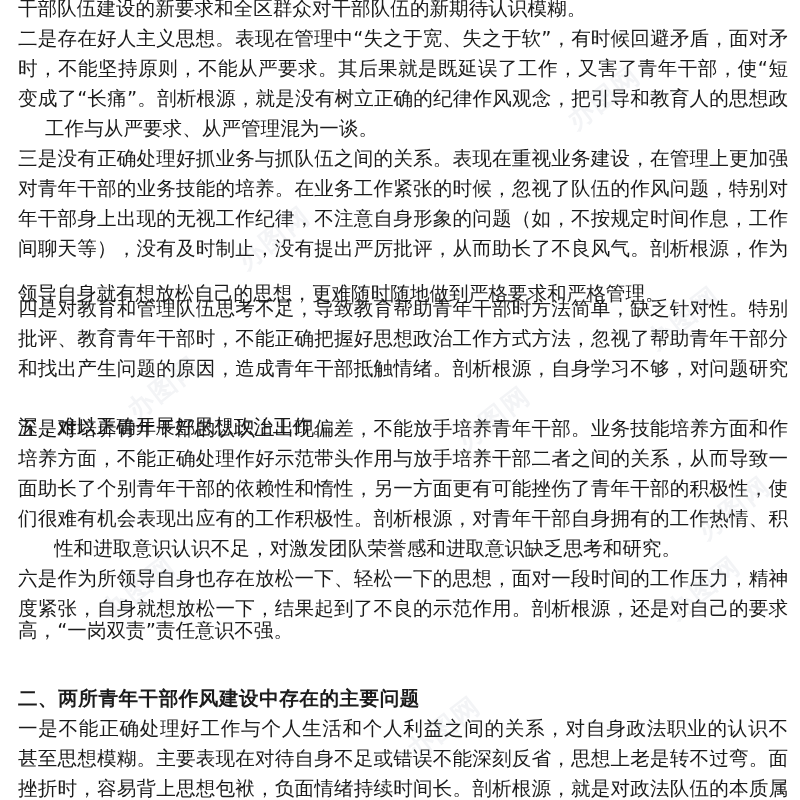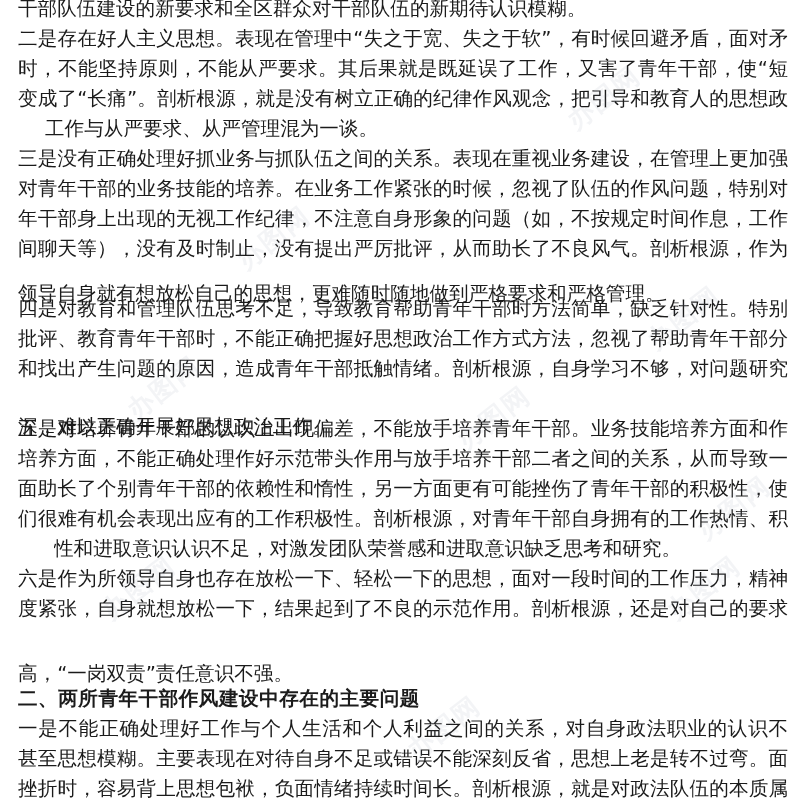--- a/index.html
+++ b/index.html
@@ -113,21 +113,21 @@
       <div class="line justify" style="top: 324px;">批评、教育青年干部时，不能正确把握好思想政治工作方式方法，忽视了帮助青年干部分析</div>
       <div class="line justify" style="top: 354px;">和找出产生问题的原因，造成青年干部抵触情绪。剖析根源，自身学习不够，对问题研究不</div>
       <div class="line justify last" style="top: 384px; margin-top: 28px;">深，难以正确开展好思想政治工作。</div>
       <div class="line justify" style="top: 414px;">五是对培养青年干部的认识上出现偏差，不能放手培养青年干部。业务技能培养方面和作风</div>
       <div class="line justify" style="top: 444px;">培养方面，不能正确处理作好示范带头作用与放手培养干部二者之间的关系，从而导致一方</div>
       <div class="line justify" style="top: 474px;">面助长了个别青年干部的依赖性和惰性，另一方面更有可能挫伤了青年干部的积极性，使他</div>
       <div class="line justify" style="top: 504px;">们很难有机会表现出应有的工作积极性。剖析根源，对青年干部自身拥有的工作热情、积极</div>
       <div class="line justify last" style="top: 534px; margin-left: 36px;">性和进取意识认识不足，对激发团队荣誉感和进取意识缺乏思考和研究。</div>
       <div class="line justify" style="top: 564px;">六是作为所领导自身也存在放松一下、轻松一下的思想，面对一段时间的工作压力，精神高</div>
       <div class="line justify" style="top: 594px;">度紧张，自身就想放松一下，结果起到了不良的示范作用。剖析根源，还是对自己的要求不</div>
-      <div class="line justify last" style="top: 659px; text-align: center;">高，“一岗双责”责任意识不强。</div>
+      <div class="line justify last" style="top: 616px; text-align: center;">高，“一岗双责”责任意识不强。</div>
       <div class="line justify last" style="top: 654px;"></div>
       <div class="line heading" style="top: 684px;">二、两所青年干部作风建设中存在的主要问题</div>
       <div class="line justify" style="top: 714px;">一是不能正确处理好工作与个人生活和个人利益之间的关系，对自身政法职业的认识不足，</div>
       <div class="line justify" style="top: 744px;">甚至思想模糊。主要表现在对待自身不足或错误不能深刻反省，思想上老是转不过弯。面对</div>
       <div class="line justify" style="top: 774px;">挫折时，容易背上思想包袱，负面情绪持续时间长。剖析根源，就是对政法队伍的本质属性</div>
     </div>
 
 </div>
 
 </body></html>

